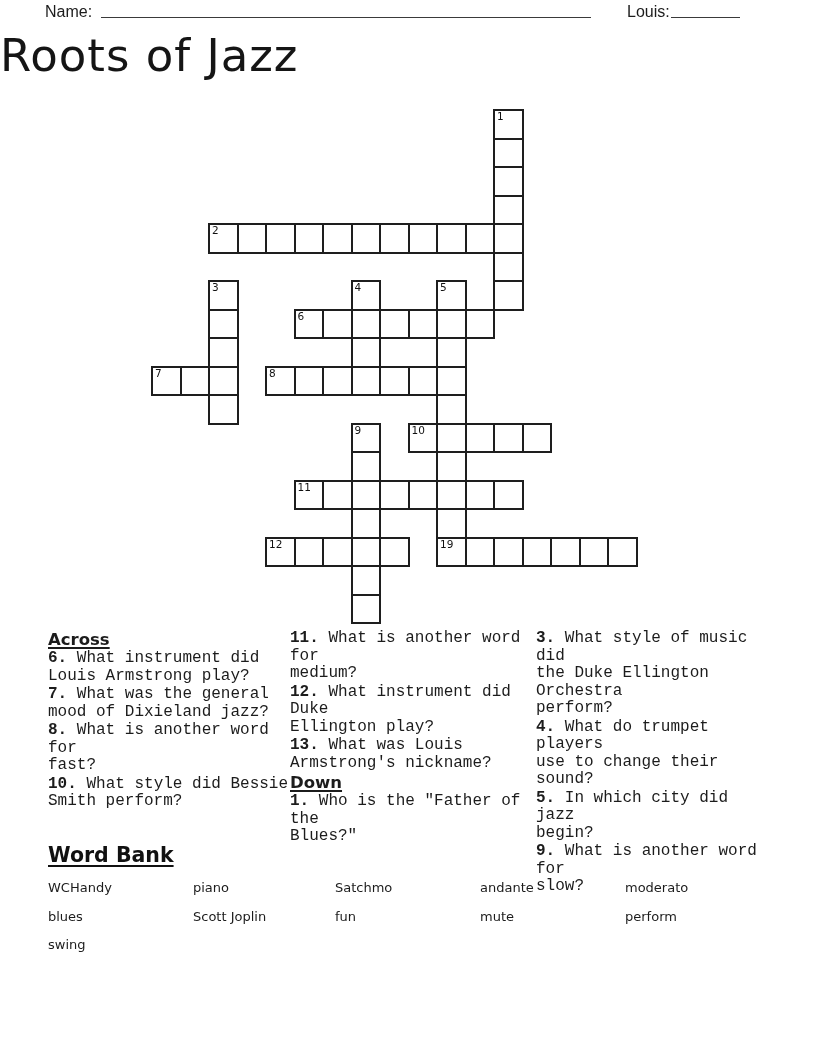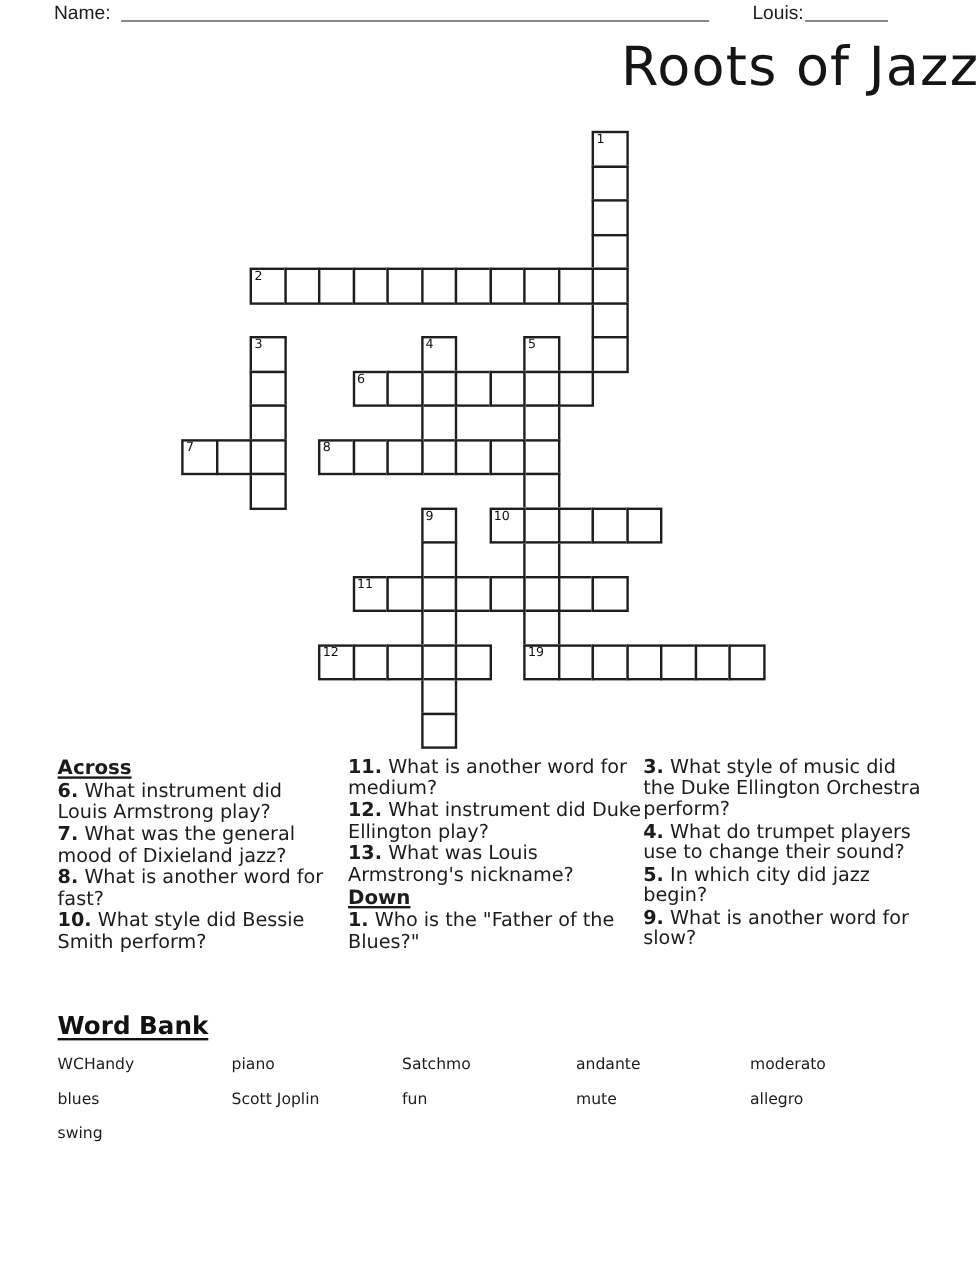--- a/index.html
+++ b/index.html
@@ -9,21 +9,21 @@
   }
   
   .hdr-label { position:absolute; top:3px; font-size:16px; font-family:"Liberation Sans", sans-serif; color:#1c1c1c; }
   .name-label { left:45px; }
   .date-label { left:627px; }
   .write-line { position:absolute; top:0; height:17px; border-bottom:1.8px solid #3a3a3a; }
   .name-line { left:101px; width:490px; }
   .date-line { left:671px; width:69px; }
   
   .title {
-    position:absolute; top:28px; left:0; width:816px; text-align:right;
+    position:absolute; top:28px; left:0; width:816px; text-align:left;
     font-size:45px; line-height:56px; letter-spacing:1px; color:#151515;
   }
   
   .grid { position:absolute; left:151px; top:109px; width:487px; height:515px; }
   .cell {
     position:absolute; width:30.5px; height:30.5px; box-sizing:border-box;
     background:#fff; border:2px solid #1e1e1e;
   }
   .cell .num {
     position:absolute; top:0px; left:2px; font-size:10.5px; line-height:11px; color:#111;
@@ -31,21 +31,21 @@
   
   .clues { position:absolute; left:48px; top:630px; width:724px; }
   .clue-col { position:absolute; top:0; }
   .clue-col-0 { left:0px;   width:242px; }
   .clue-col-1 { left:242px; width:246px; }
   .clue-col-2 { left:488px; width:234px; }
   .clue-heading {
     font-weight:bold; font-size:16.5px; line-height:19px; margin:0 0 1px 0;
     text-decoration:underline; text-decoration-thickness:2px; text-underline-offset:2px;
   }
-  .clue { font-size:16px; line-height:17.5px; margin:0 0 1px 0; }
+  .clue { font-size:16px; line-height:17.5px; margin:0 0 1px 0;font-family:Liberation Mono, monospace; }
   .clue .cnum { font-weight:bold; }
   .clue .ctext { white-space:pre-line; }
   
   .wordbank { position:absolute; left:48px; top:843px; width:724px; }
   .wb-heading {
     font-weight:bold; font-size:20.5px; line-height:24px; margin:0 0 7px 0; color:#111;
     text-decoration:underline; text-decoration-thickness:2px; text-underline-offset:3px;
   }
   .wb-grid { display:grid; grid-template-columns:145px 142px 145px 145px 1fr; }
   .wb-word { font-size:13px; line-height:28.6px; color:#1c1c1c; }
@@ -207,18 +207,18 @@
     <div class="wb-grid" id="wb-grid">
         <div class="wb-word">WCHandy</div>
         <div class="wb-word">piano</div>
         <div class="wb-word">Satchmo</div>
         <div class="wb-word">andante</div>
         <div class="wb-word">moderato</div>
         <div class="wb-word">blues</div>
         <div class="wb-word">Scott Joplin</div>
         <div class="wb-word">fun</div>
         <div class="wb-word">mute</div>
-        <div class="wb-word">allegro</div>
+        <div class="wb-word">perform</div>
         <div class="wb-word">swing</div>
       </div>
   </div>
 
 </div>
 
 </body></html>

